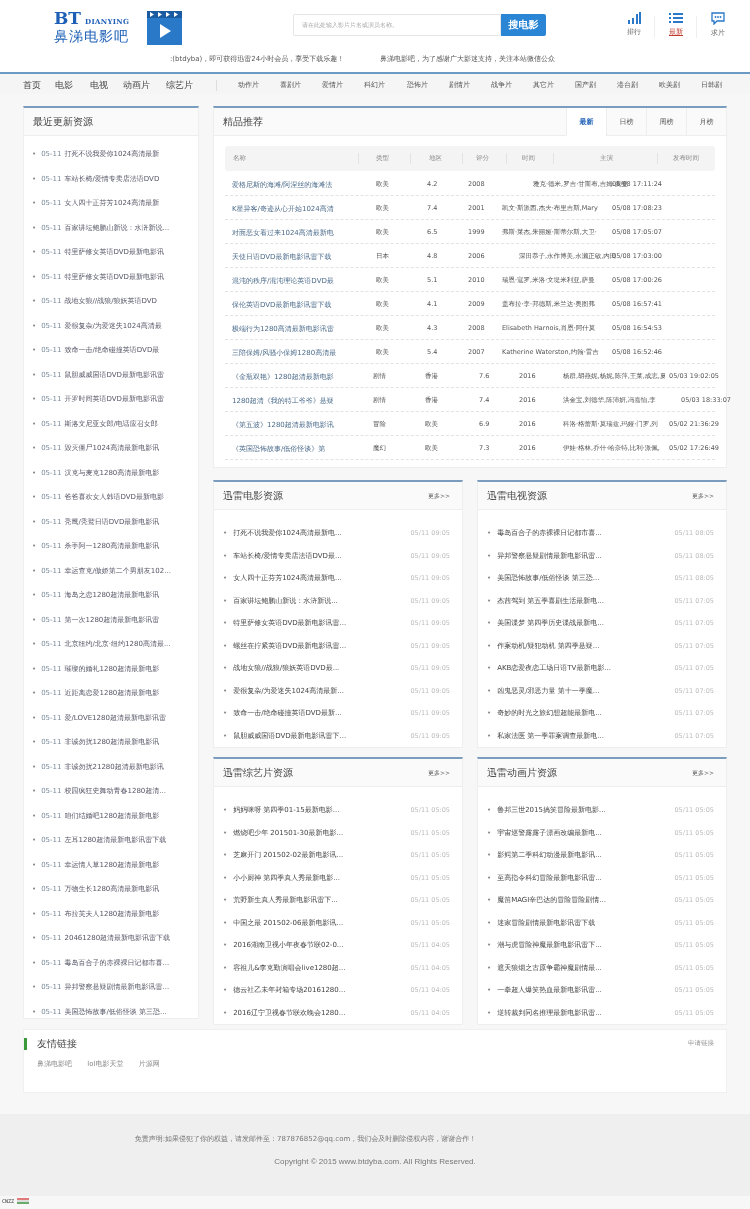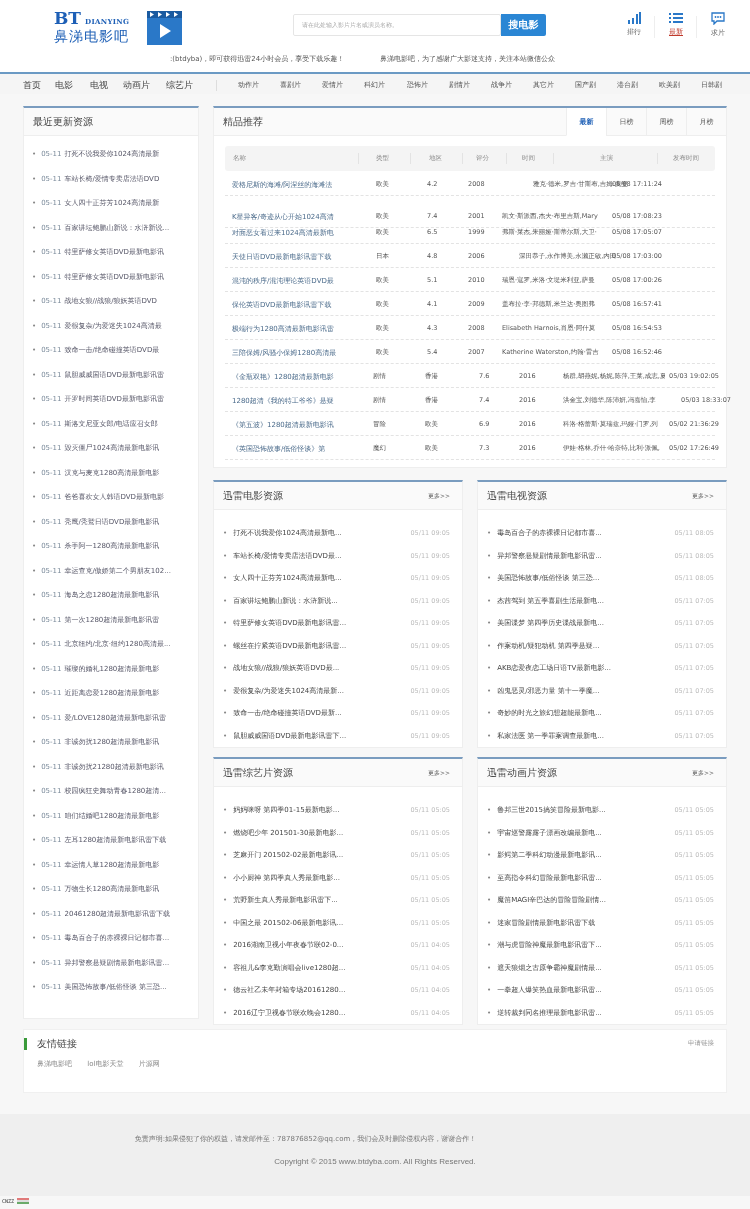--- a/index.html
+++ b/index.html
@@ -162,20 +162,21 @@
       <div class="side-item"><span class="dot">•</span><span class="date">05-11</span><span>璀璨的婚礼1280超清最新电影</span></div>
       <div class="side-item"><span class="dot">•</span><span class="date">05-11</span><span>近距离恋爱1280超清最新电影</span></div>
       <div class="side-item"><span class="dot">•</span><span class="date">05-11</span><span>爱/LOVE1280超清最新电影讯雷</span></div>
       <div class="side-item"><span class="dot">•</span><span class="date">05-11</span><span>非诚勿扰1280超清最新电影讯</span></div>
       <div class="side-item"><span class="dot">•</span><span class="date">05-11</span><span>非诚勿扰21280超清最新电影讯</span></div>
       <div class="side-item"><span class="dot">•</span><span class="date">05-11</span><span>校园疯狂史舞动青春1280超清...</span></div>
       <div class="side-item"><span class="dot">•</span><span class="date">05-11</span><span>咱们结婚吧1280超清最新电影</span></div>
       <div class="side-item"><span class="dot">•</span><span class="date">05-11</span><span>左耳1280超清最新电影讯雷下载</span></div>
       <div class="side-item"><span class="dot">•</span><span class="date">05-11</span><span>幸运情人草1280超清最新电影</span></div>
       <div class="side-item"><span class="dot">•</span><span class="date">05-11</span><span>万物生长1280高清最新电影讯</span></div>
+      <div class="side-item"><span class="dot">•</span><span class="date">05-11</span><span>布拉芙夫人1280超清最新电影</span></div>
       <div class="side-item"><span class="dot">•</span><span class="date">05-11</span><span>20461280超清最新电影讯雷下载</span></div>
       <div class="side-item"><span class="dot">•</span><span class="date">05-11</span><span>毒岛百合子的赤裸裸日记都市喜...</span></div>
       <div class="side-item"><span class="dot">•</span><span class="date">05-11</span><span>异邦警察悬疑剧情最新电影讯雷...</span></div>
       <div class="side-item"><span class="dot">•</span><span class="date">05-11</span><span>美国恐怖故事/低俗怪谈 第三恐...</span></div>
     </div>
 </div>
 
 <div id="featured" class="panel">
   <div class="panel-head"><span>精品推荐</span>
     <div class="tabs">
@@ -202,21 +203,21 @@
   </div>
   <div id="feat-rows">
       <div class="trow" style="top: 64px;">
         <span class="t-name">爱格尼斯的海滩/阿涅丝的海滩法</span>
         <span style="left:151px;">欧美</span>
         <span style="left:202px;">4.2</span>
         <span style="left:243px;">2008</span>
         <span style="left:271px;width:108px;margin-left:37px;">雅克·德米,罗吉·甘斯布,吉姆·麦里</span>
         <span style="left:387px;">05/08 17:11:24</span>
       </div>
-      <div class="trow" style="top: 96px; text-decoration: underline;">
+      <div class="trow" style="top: 88px; text-decoration: underline;">
         <span class="t-name">K星异客/奇迹从心开始1024高清</span>
         <span style="left:151px;">欧美</span>
         <span style="left:202px;">7.4</span>
         <span style="left:243px;">2001</span>
         <span style="left:277px;width:108px;">凯文·斯派西,杰夫·布里吉斯,Mary</span>
         <span style="left:387px;">05/08 17:08:23</span>
       </div>
       <div class="trow" style="top: 112px;">
         <span class="t-name">对面恶女看过来1024高清最新电</span>
         <span style="left:151px;">欧美</span>

